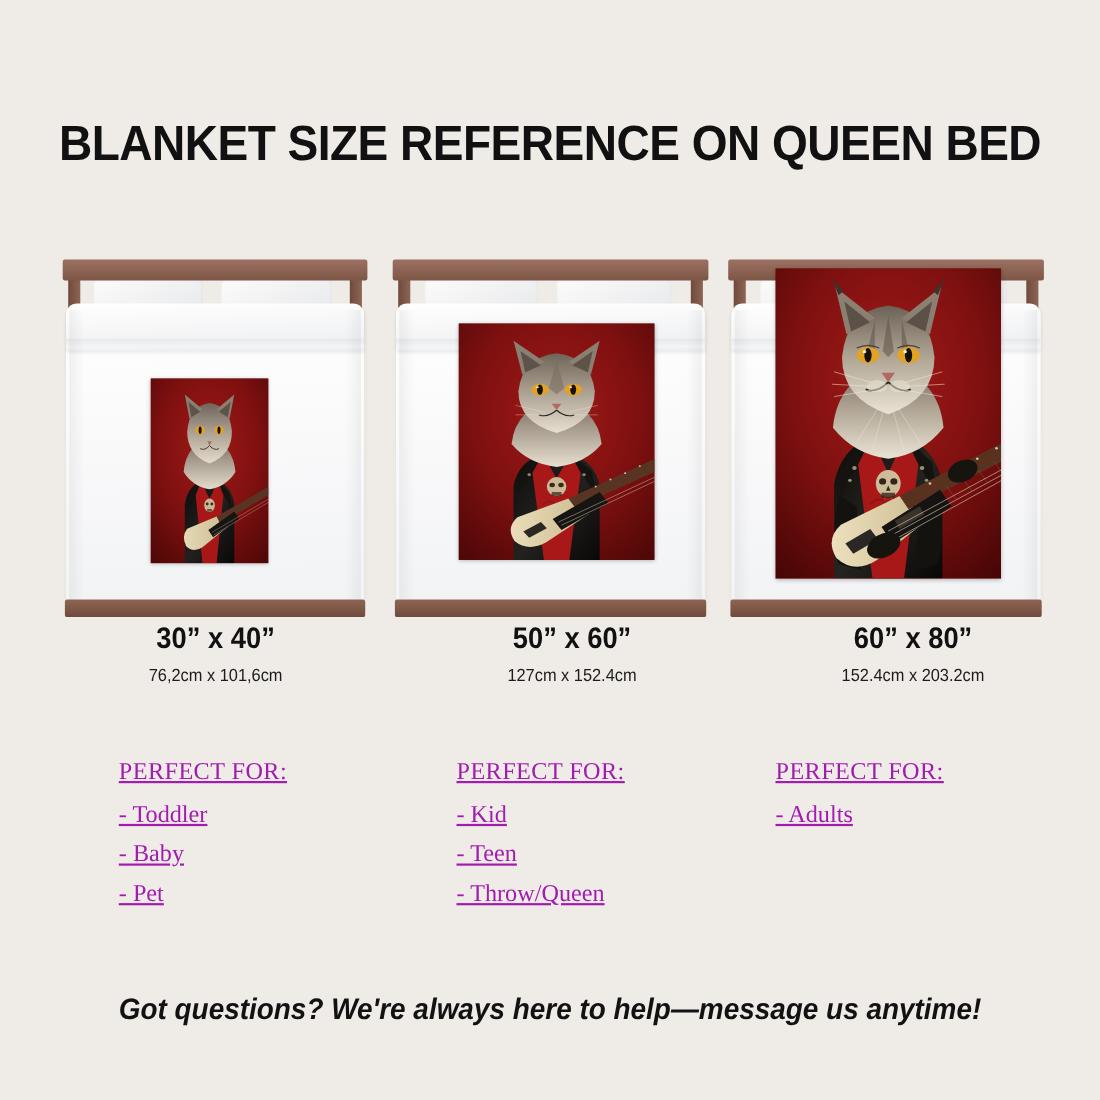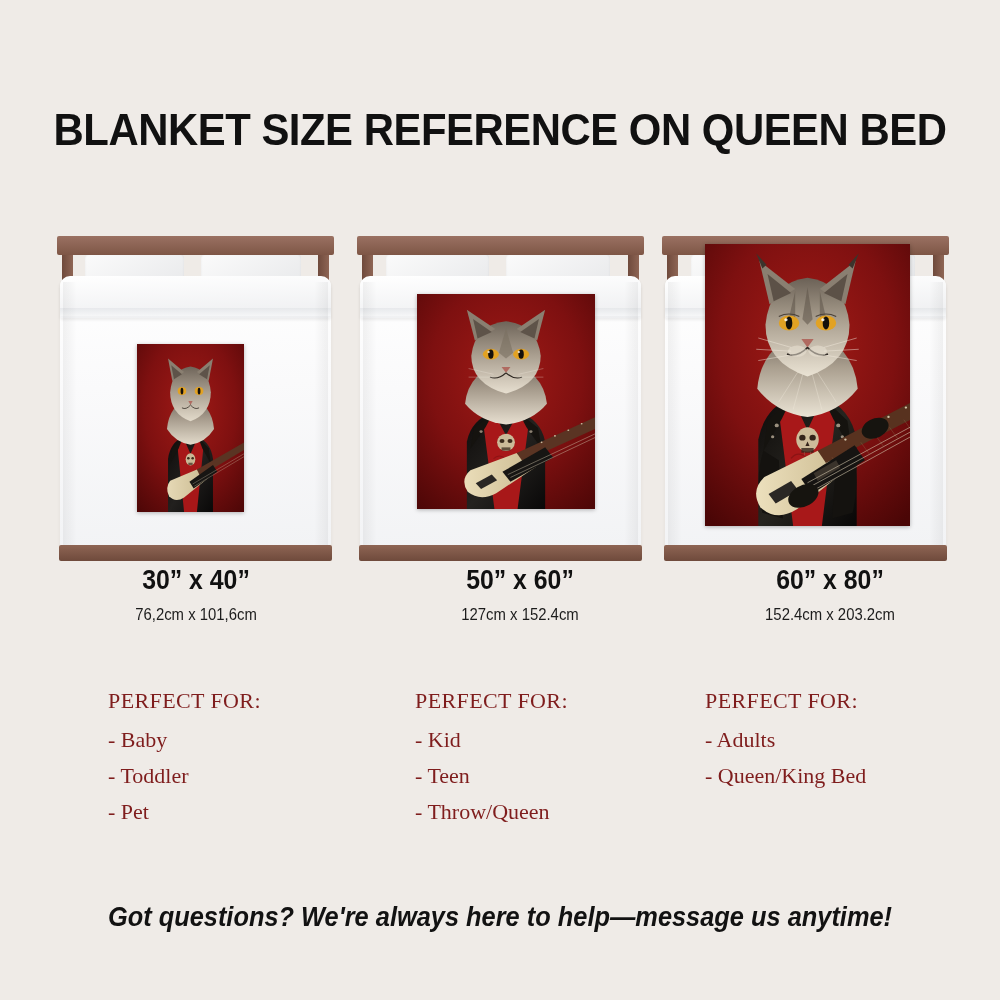--- a/index.html
+++ b/index.html
@@ -86,21 +86,21 @@
   .size-cm{
     margin-top:10px;
     font-family:"Liberation Sans",sans-serif;font-weight:400;
     font-size:16px;color:#1C1C1C;
     transform:scaleX(0.93);white-space:nowrap;
   }
 
   
   .lists{position:absolute;left:0;top:688px;width:1000px;height:180px;}
   .listcol{position:absolute;top:0;
-    font-family:"Liberation Serif",serif;color:#7f1d1d;}
+    font-family:"Liberation Serif",serif;color:#a21caf;text-decoration:underline;}
   .lc1{left:108px;}
   .lc2{left:415px;}
   .lc3{left:705px;}
   .list-head{font-size:22px;letter-spacing:.4px;margin-bottom:8px;white-space:nowrap;}
   .list-item{font-size:22px;line-height:36px;white-space:nowrap;}
 
   
   .cta{
     position:absolute;left:0;top:902px;width:1000px;text-align:center;
     font-family:"Liberation Sans",sans-serif;
@@ -439,32 +439,31 @@
     </div>
     <div class="sizecol sc3">
       <div class="size-in">60” x 80”</div>
       <div class="size-cm">152.4cm x 203.2cm</div>
     </div>
   </div>
 
   <div class="lists">
     <div class="listcol lc1">
       <div class="list-head">PERFECT FOR:</div>
+      <div class="list-item">- Toddler</div>
       <div class="list-item">- Baby</div>
-      <div class="list-item">- Toddler</div>
       <div class="list-item">- Pet</div>
     </div>
     <div class="listcol lc2">
       <div class="list-head">PERFECT FOR:</div>
       <div class="list-item">- Kid</div>
       <div class="list-item">- Teen</div>
       <div class="list-item">- Throw/Queen</div>
     </div>
     <div class="listcol lc3">
       <div class="list-head">PERFECT FOR:</div>
       <div class="list-item">- Adults</div>
-      <div class="list-item">- Queen/King Bed</div>
     </div>
   </div>
 
   <div class="cta">Got questions? We're always here to help—message us anytime!</div>
 
 </div>
 
 </body></html>

